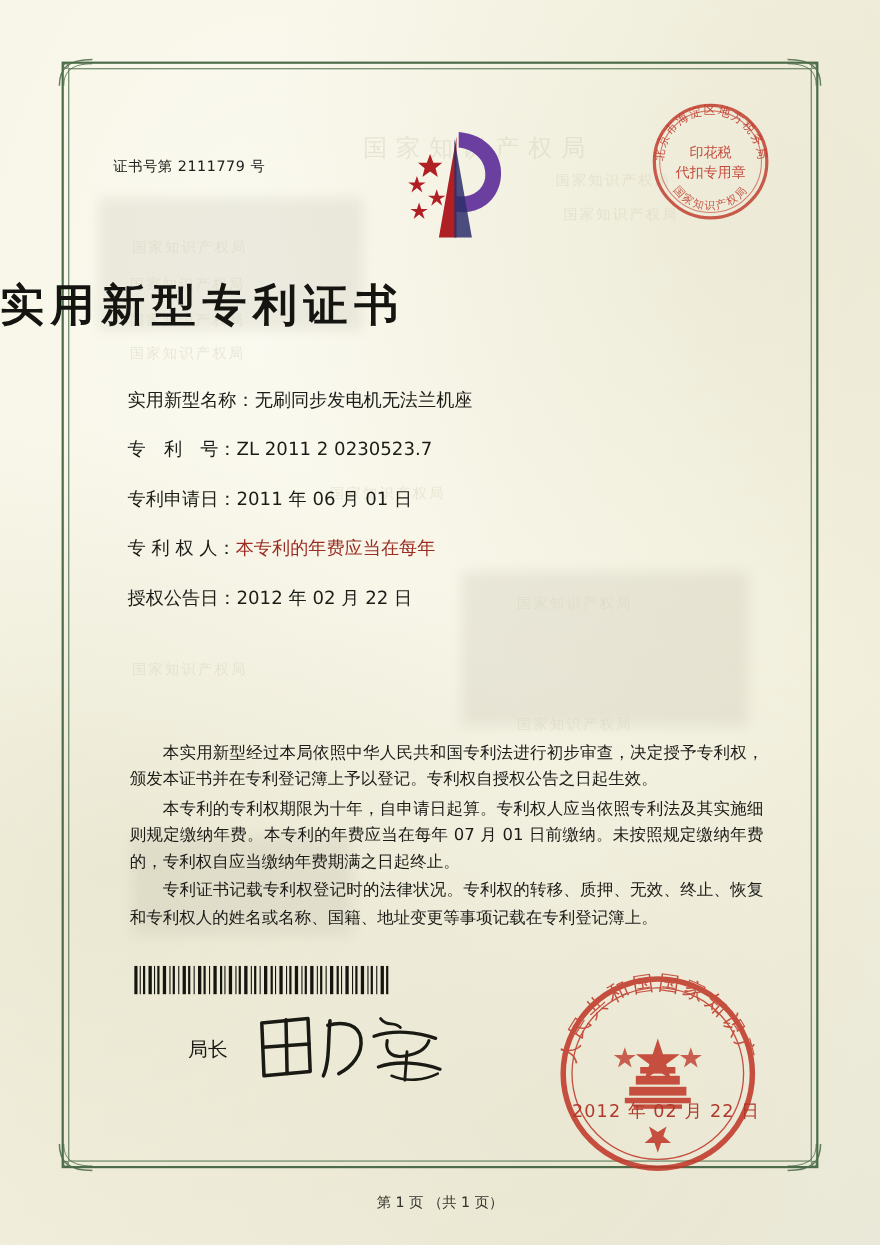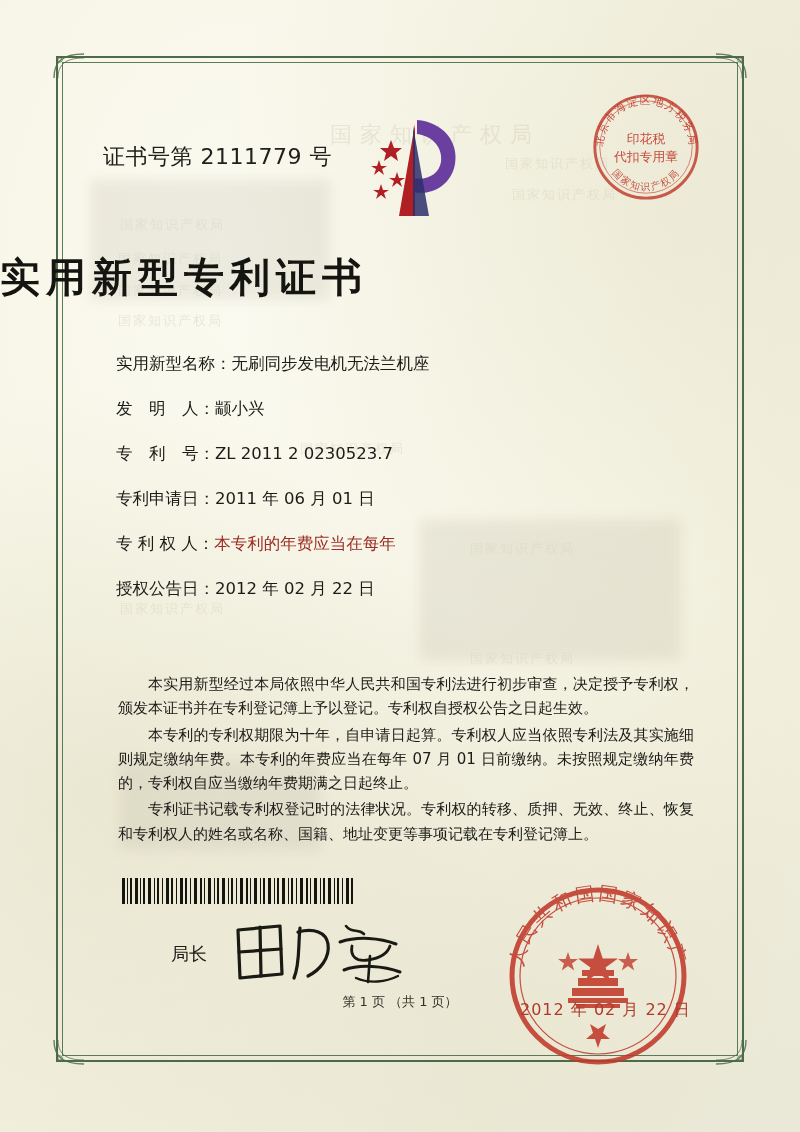--- a/index.html
+++ b/index.html
@@ -79,21 +79,21 @@
     white-space: nowrap;
     font-size: 13px;
     letter-spacing: 2px;
   }
 
   
   .cert-number {
     position: absolute;
     left: 103px;
     top: 142px;
-    font-size: 22px;
+    font-size: 13px;
     color: #20201c;
     letter-spacing: 0.5px;
     font-family: "DejaVu Sans", sans-serif;
   }
 
   
   #sipo-logo {
     position: absolute;
     left: 355px;
     top: 112px;
@@ -209,21 +209,21 @@
     font-size: 16px;
     color: #b0392c;
     letter-spacing: 1px;
     font-family: "DejaVu Sans", sans-serif;
   }
 
   .page-footer {
     position: absolute;
     left: 0;
     right: 0;
-    top: 993px;
+    top: 1084px;
     text-align: center;
     font-size: 13px;
     color: #33332c;
     font-family: "DejaVu Sans", sans-serif;
   }
 
   
   .smudge {
     position: absolute;
     background: rgba(170,168,150,0.18);
@@ -308,23 +308,20 @@
     </text>
     <text x="60" y="56" text-anchor="middle" font-family="DejaVu Sans, sans-serif" font-size="13" fill="#c0392b" opacity="0.9">印花税</text>
     <text x="60" y="74" text-anchor="middle" font-family="DejaVu Sans, sans-serif" font-size="13" fill="#c0392b" opacity="0.9">代扣专用章</text>
   </svg>
 
   <div class="doc-title">实用新型专利证书</div>
 
   <div class="fields">
     <div class="field-row">
       <span class="field-label">实用新型名称：</span><span class="field-value">无刷同步发电机无法兰机座</span>
-    </div>
-    <div class="field-row">
-      <span class="field-label">发　明　人：</span><span class="field-value">颛小兴</span>
     </div>
     <div class="field-row">
       <span class="field-label">专　利　号：</span><span class="field-value">ZL 2011 2 0230523.7</span>
     </div>
     <div class="field-row">
       <span class="field-label">专利申请日：</span><span class="field-value">2011 年 06 月 01 日</span>
     </div>
     <div class="field-row">
       <span class="field-label">专 利 权 人：</span><span class="field-value red">本专利的年费应当在每年</span>
     </div>

